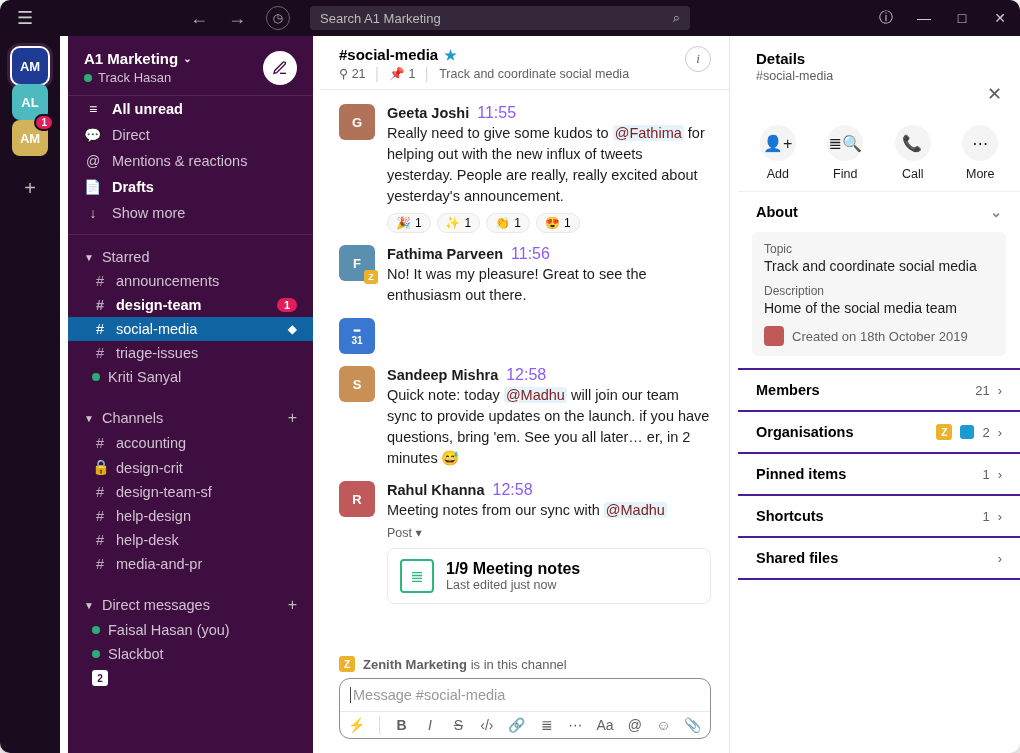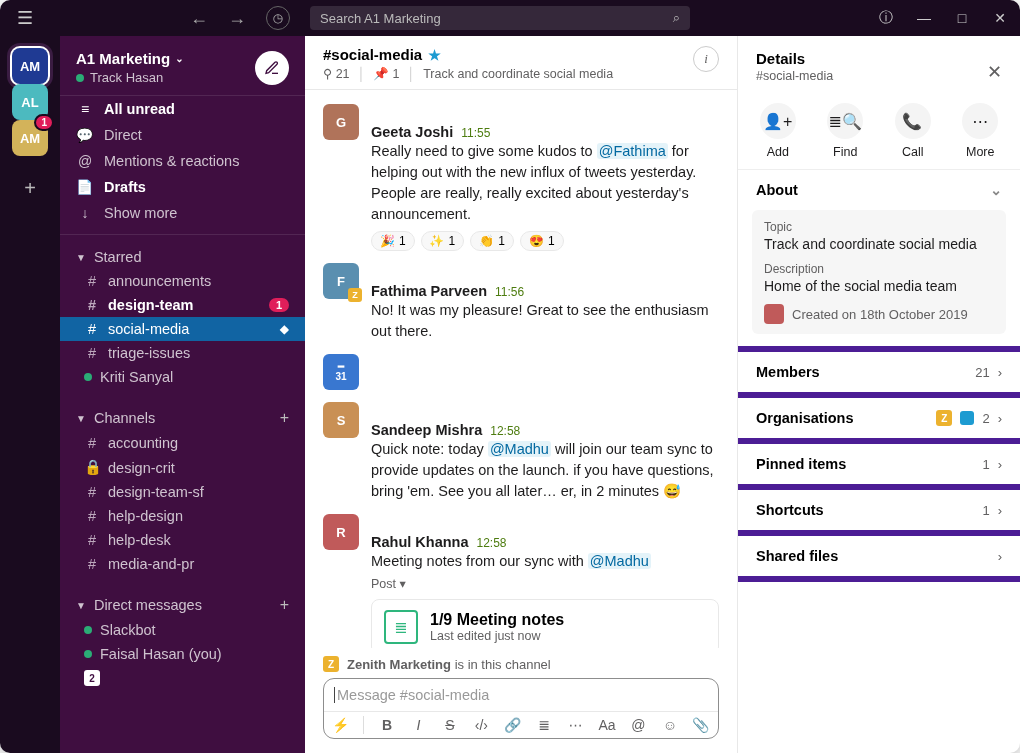--- a/index.html
+++ b/index.html
@@ -12,21 +12,21 @@
 .titlebar .hb { width: 30px; text-align: center; font-size: 18px; cursor: pointer; }
 .titlebar .nav-arrows { display: flex; gap: 20px; margin-left: 150px; align-items: center; }
 .titlebar .nav-arrows span { font-size: 18px; cursor: pointer; color: #aaa; }
 .titlebar .hist { width: 24px; height: 24px; border: 1px solid #666; border-radius: 50%; display:flex; align-items:center; justify-content:center; font-size:12px; margin-left:20px; color:#aaa; cursor:pointer;}
 .searchbar { flex: 0 0 380px; margin-left: 20px; height: 24px; background: rgba(255,255,255,0.12); border-radius: 4px; display:flex; align-items:center; padding: 0 10px; color:#bbb; font-size:13px; }
 .searchbar .sicon { margin-left:auto; font-size:13px; }
 .titlebar .right { margin-left: auto; display:flex; align-items:center; gap: 18px; color:#ccc; font-size:14px; }
 .titlebar .right span { cursor:pointer; display:inline-flex; width:20px; justify-content:center; }
 
 
-.main { display: flex; flex: 1; min-height: 0; }
+.main { display: flex; flex: 1; min-height: 0; gap: 8px; }
 
 
 .rail { width: 60px; background: #1a0b1f; display: flex; flex-direction: column; align-items: center; padding-top: 12px; gap: 14px; }
 .ws { width: 36px; height: 36px; border-radius: 8px; display:flex; align-items:center; justify-content:center; font-weight:700; font-size:13px; color:#fff; cursor:pointer; position:relative; }
 .ws.blue { background:#1f3a93; box-shadow: 0 0 0 2px #fff, 0 0 0 5px #3a1c42; }
 .ws.teal { background:#4cbabf; }
 .ws.gold { background:#d3b35a; }
 .ws .badge { position:absolute; top:-6px; right:-6px; background:#e01e5a; color:#fff; border-radius:10px; font-size:10px; padding:1px 5px; border:2px solid #1a0b1f; }
 .rail .plus { width:36px; height:36px; display:flex; align-items:center; justify-content:center; color:#bbb; font-size:20px; cursor:pointer; }
 
@@ -67,52 +67,52 @@
 .msg { display:flex; gap:12px; padding: 8px 0 4px; }
 .avatar { width:36px; height:36px; border-radius:6px; background:#888; flex-shrink:0; display:flex; align-items:center; justify-content:center; font-weight:700; color:#fff; font-size:13px; position:relative;}
 .avatar.g { background:#b0735a; }
 .avatar.f { background:#5a8fb0; }
 .avatar.s { background:#c99055; }
 .avatar.r { background:#c05a5a; }
 .avatar.cal { background:#3977d0; font-size:10px; text-align:center; line-height:1; }
 .avatar .zb { position:absolute; bottom:-3px; right:-3px; width:14px; height:14px; background:#ecb22e; border-radius:3px; display:flex; align-items:center; justify-content:center; font-size:9px; color:#fff; }
 .msg .body { flex:1; min-width:0; }
 .msg .head { display:flex; align-items:baseline; gap:8px; }
-.msg .author { font-weight:800; font-size:14.5px; color:#1d1c1d;margin-top:20px; }
-.msg .time { font-size:12px; color:#4d7c0f; }
+.msg .author { font-weight:800; font-size:14.5px; color:#1d1c1d; }
+.msg .time { font-size:16px; color:#8b5cf6; }
 .msg .text { font-size:14.5px; color:#1d1c1d; line-height:1.45; margin-top:1px; }
-.mention { color:#0369a1; background:rgba(29,155,209,0.12); padding:0 2px; border-radius:3px; }
+.mention { color:#7f1d1d; background:rgba(29,155,209,0.12); padding:0 2px; border-radius:3px; }
 .reactions { display:flex; gap:6px; margin-top:6px; }
 .react { border:1px solid #e8e8e8; border-radius:12px; padding:2px 8px; font-size:12px; background:#f8f8f8; cursor:pointer; display:flex; gap:4px; }
 .appbadge { background:#eee; color:#616061; font-size:10px; border-radius:3px; padding:1px 4px; font-weight:600;}
 .block { border-left:3px solid #ddd; padding:2px 10px; margin-top:6px; font-size:14.5px; }
 .block .link { color:#1264a3; }
 .postcard { border:1px solid #e8e8e8; border-radius:8px; margin-top:8px; padding:10px 12px; display:flex; gap:12px; align-items:center; }
 .postcard .doc { width:34px; height:34px; border:2px solid #2eb67d; border-radius:4px; display:flex; align-items:center; justify-content:center; color:#2eb67d; }
 .posthead { font-size:12.5px; color:#616061; margin-top:4px; }
 
 .footer { padding: 8px 18px 14px; border-top: none; }
 .shared-ch { font-size:13px; color:#616061; margin-bottom:6px; display:flex; align-items:center; gap:8px;}
 .zsm { width:16px; height:16px; background:#ecb22e; border-radius:3px; display:inline-flex; align-items:center; justify-content:center; font-size:10px; color:#fff; font-weight:700;}
 .composer { border:1px solid #8d8d8d; border-radius:11px; }
 .composer-input { padding:8px 10px; color:#999; font-size:14.5px; cursor:text; }
 .composer-tools { border-top:1px solid #e8e8e8; padding:4px 8px; display:flex; align-items:center; gap:14px; color:#616061; font-size:14px; }
 .composer-tools span { cursor:pointer; display:inline-flex; width:18px; justify-content:center;}
 .composer-tools .sep { width:1px; height:18px; background:#ddd; }
 
 
 .details { width:282px; display:flex; flex-direction:column; }
-.d-header { padding:14px 18px 6px; display:flex; align-items:flex-end; }
+.d-header { padding:14px 18px 6px; display:flex; align-items:flex-start;flex-direction:column; }
 .d-header .t { font-weight:800; font-size:15px;}
 .d-header .s { font-size:12.5px; color:#616061; margin-top:2px;}
 .d-header .close { margin-left:auto; font-size:18px; color:#616061; cursor:pointer;}
 .quick { display:flex; justify-content:space-around; padding:14px 6px 10px; border-bottom:1px solid #eee;}
 .qa { display:flex; flex-direction:column; align-items:center; gap:6px; cursor:pointer; font-size:12.5px; color:#1d1c1d;}
 .qa .circ { width:36px; height:36px; border-radius:50%; background:#f4f4f4; display:flex; align-items:center; justify-content:center; font-size:16px; color:#1d1c1d;}
-.d-sec { border-bottom:6px solid #4c1d95; }
+.d-sec { border-bottom:2px solid #4c1d95; }
 .d-sec-h { padding:12px 18px; display:flex; align-items:center; font-size:14.5px; font-weight:700; cursor:pointer; }
 .d-sec-h .chev { margin-left:auto; color:#888; font-size:14px;}
 .d-sec-h .count { margin-left:auto; display:flex; align-items:center; gap:8px; color:#616061; font-weight:400; font-size:13px;}
 .aboutbox { margin:0 14px 12px; background:#f6f6f6; border-radius:6px; padding:10px 12px; }
 .aboutbox .lbl { font-size:12px; color:#616061;}
 .aboutbox .val { font-size:14px; color:#1d1c1d; margin-top:2px; margin-bottom:10px;}
 .aboutbox .created { display:flex; align-items:center; gap:8px; margin-top:6px; color:#616061; font-size:13px;}
 .sqav { width:20px; height:20px; border-radius:4px; background:#c05a5a; }
 .bsm { width:14px; height:14px; background:#1d9bd1; border-radius:3px; display:inline-block;}
 </style>
@@ -258,25 +258,25 @@
         </div>
       <div style="height:10px;"></div>
       <div id="sec-dms">
           <div class="sec-head">
             <span style="font-size:10px;">▼</span>
             <span>Direct messages</span>
             <span class="plus">+</span>
           </div>
           <div class="chan">
             <span class="presence-dot"></span>
+            <span>Faisal Hasan (you)</span>
+          </div>
+          <div class="chan">
+            <span class="presence-dot"></span>
             <span>Slackbot</span>
-          </div>
-          <div class="chan">
-            <span class="presence-dot"></span>
-            <span>Faisal Hasan (you)</span>
           </div>
           <div class="chan bold">
             <span style="width:16px;height:16px;background:#fff;color:#3f0e40;border-radius:3px;display:inline-flex;align-items:center;justify-content:center;font-size:10px;font-weight:700;">2</span>
           </div>
         </div>
     </div>
 
     <div class="center">
       <div class="chan-header">
         <div>

